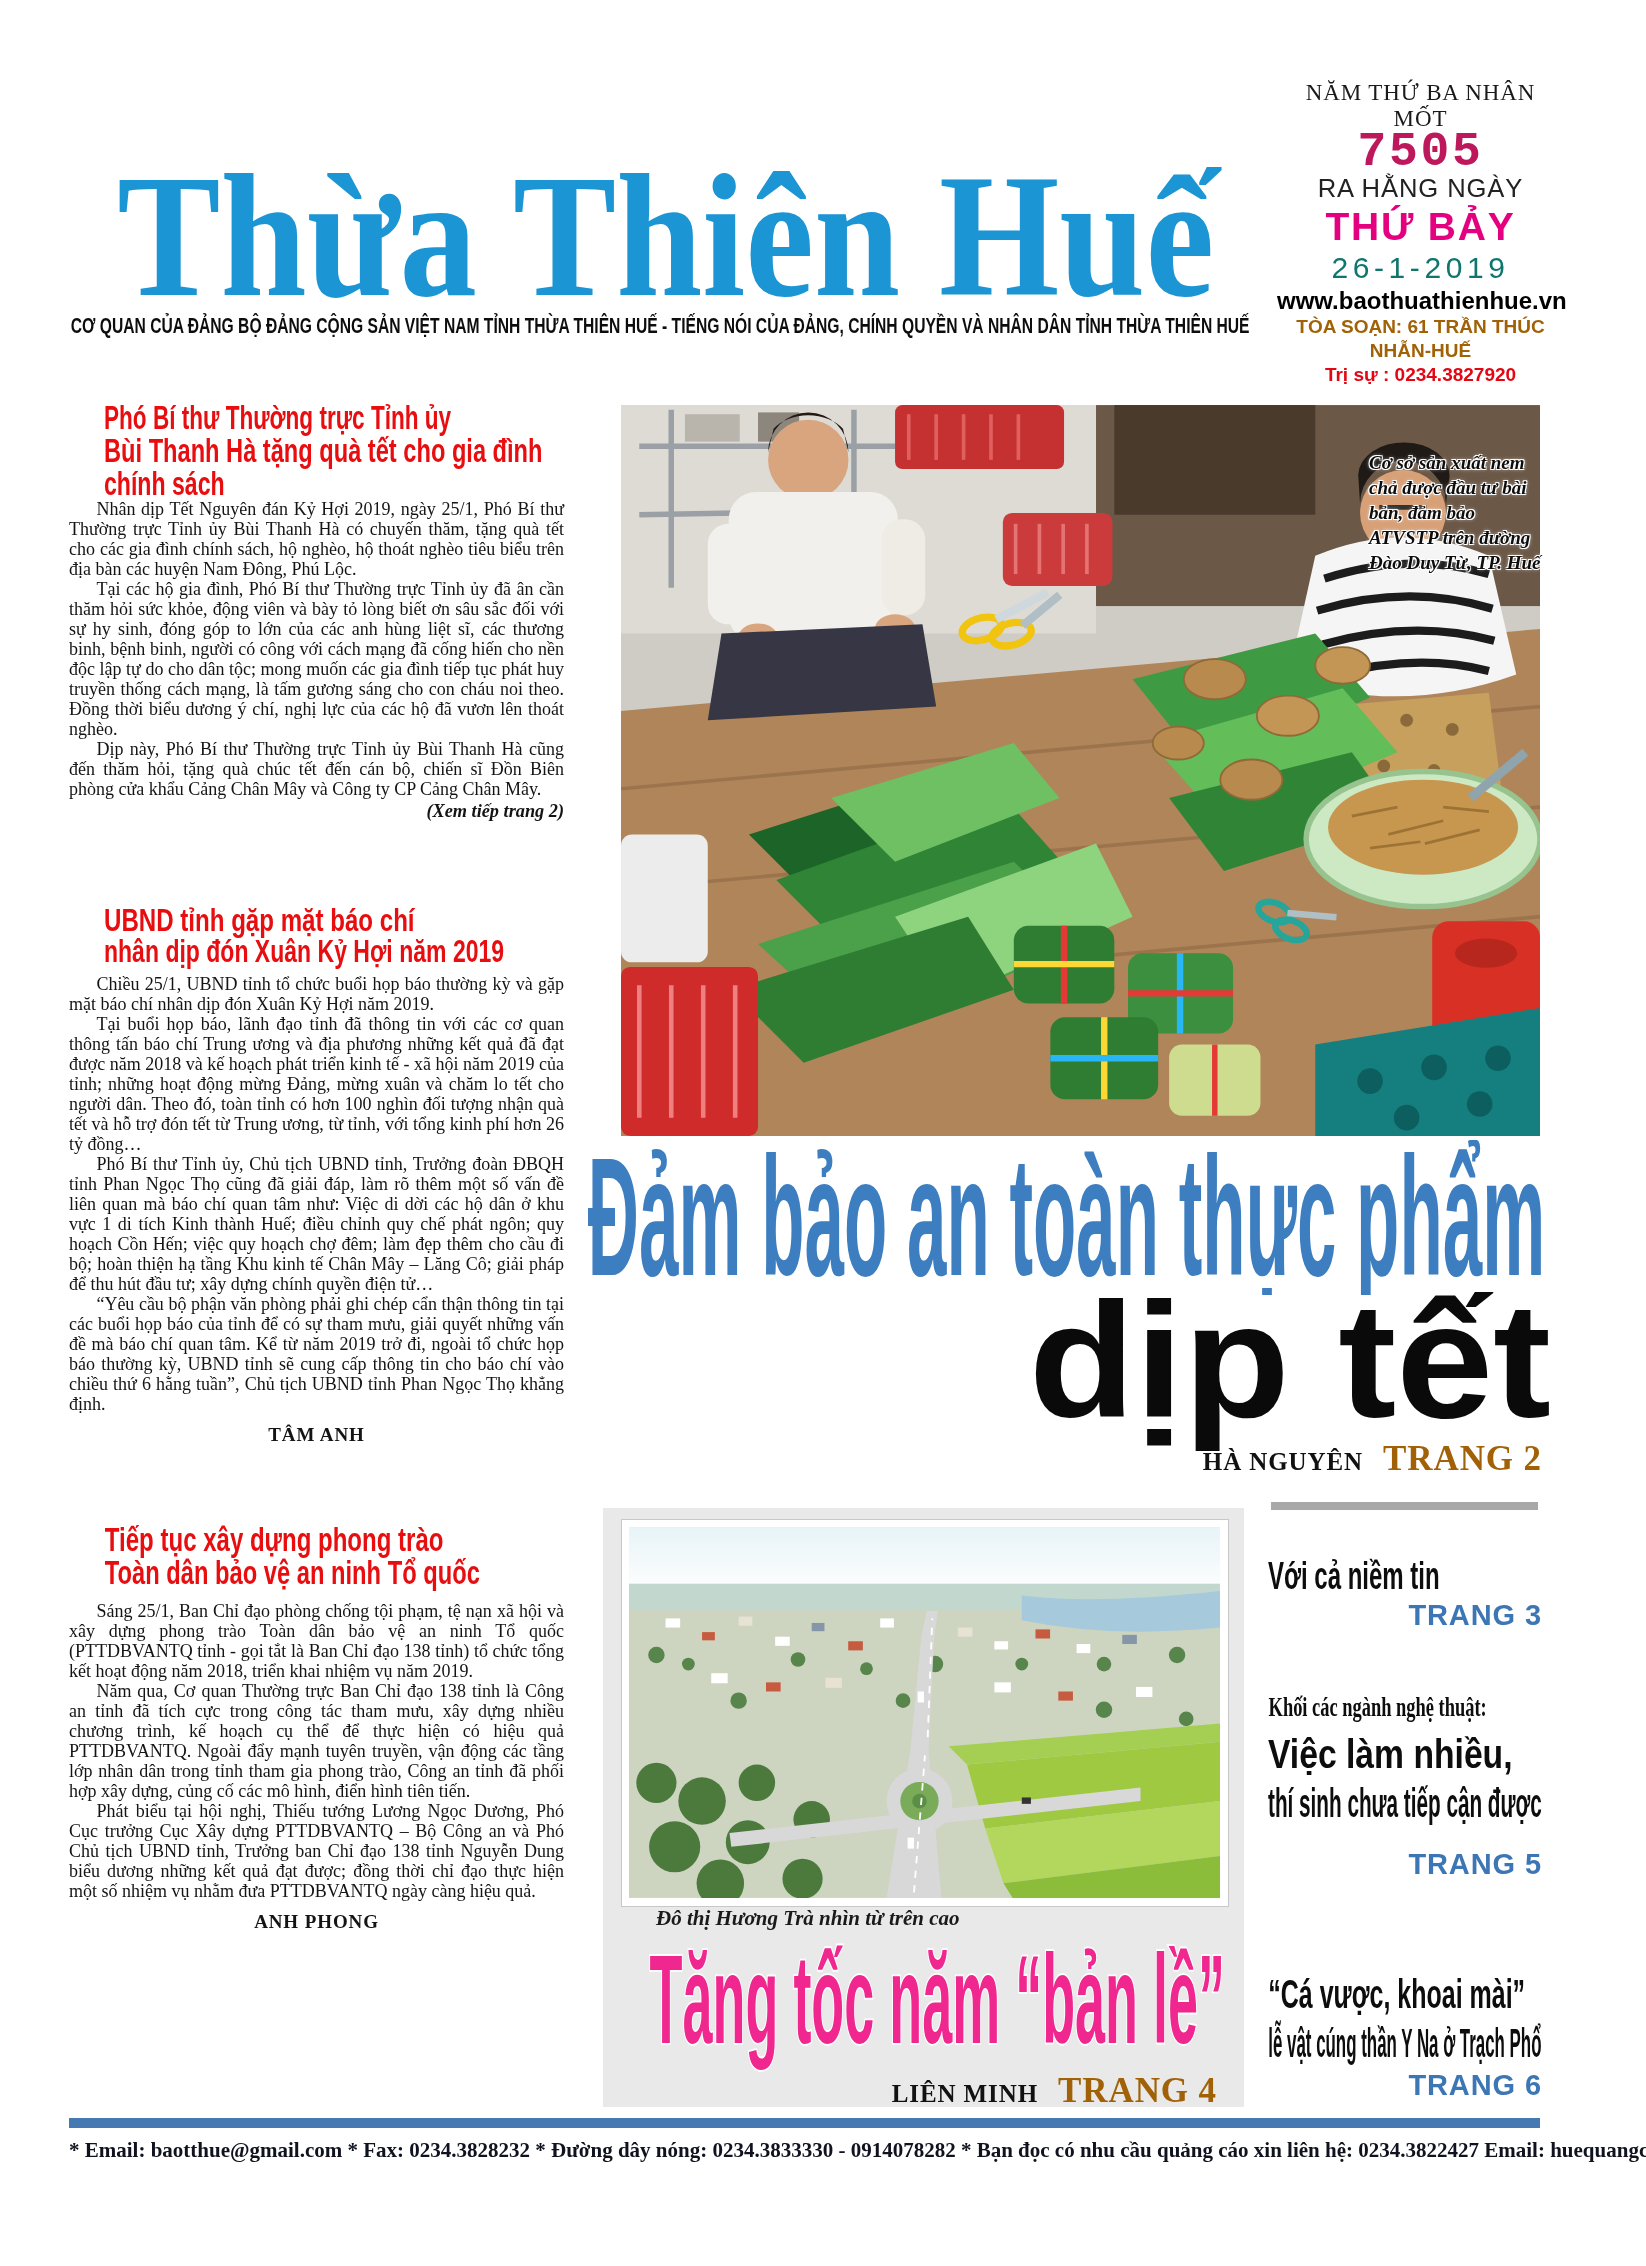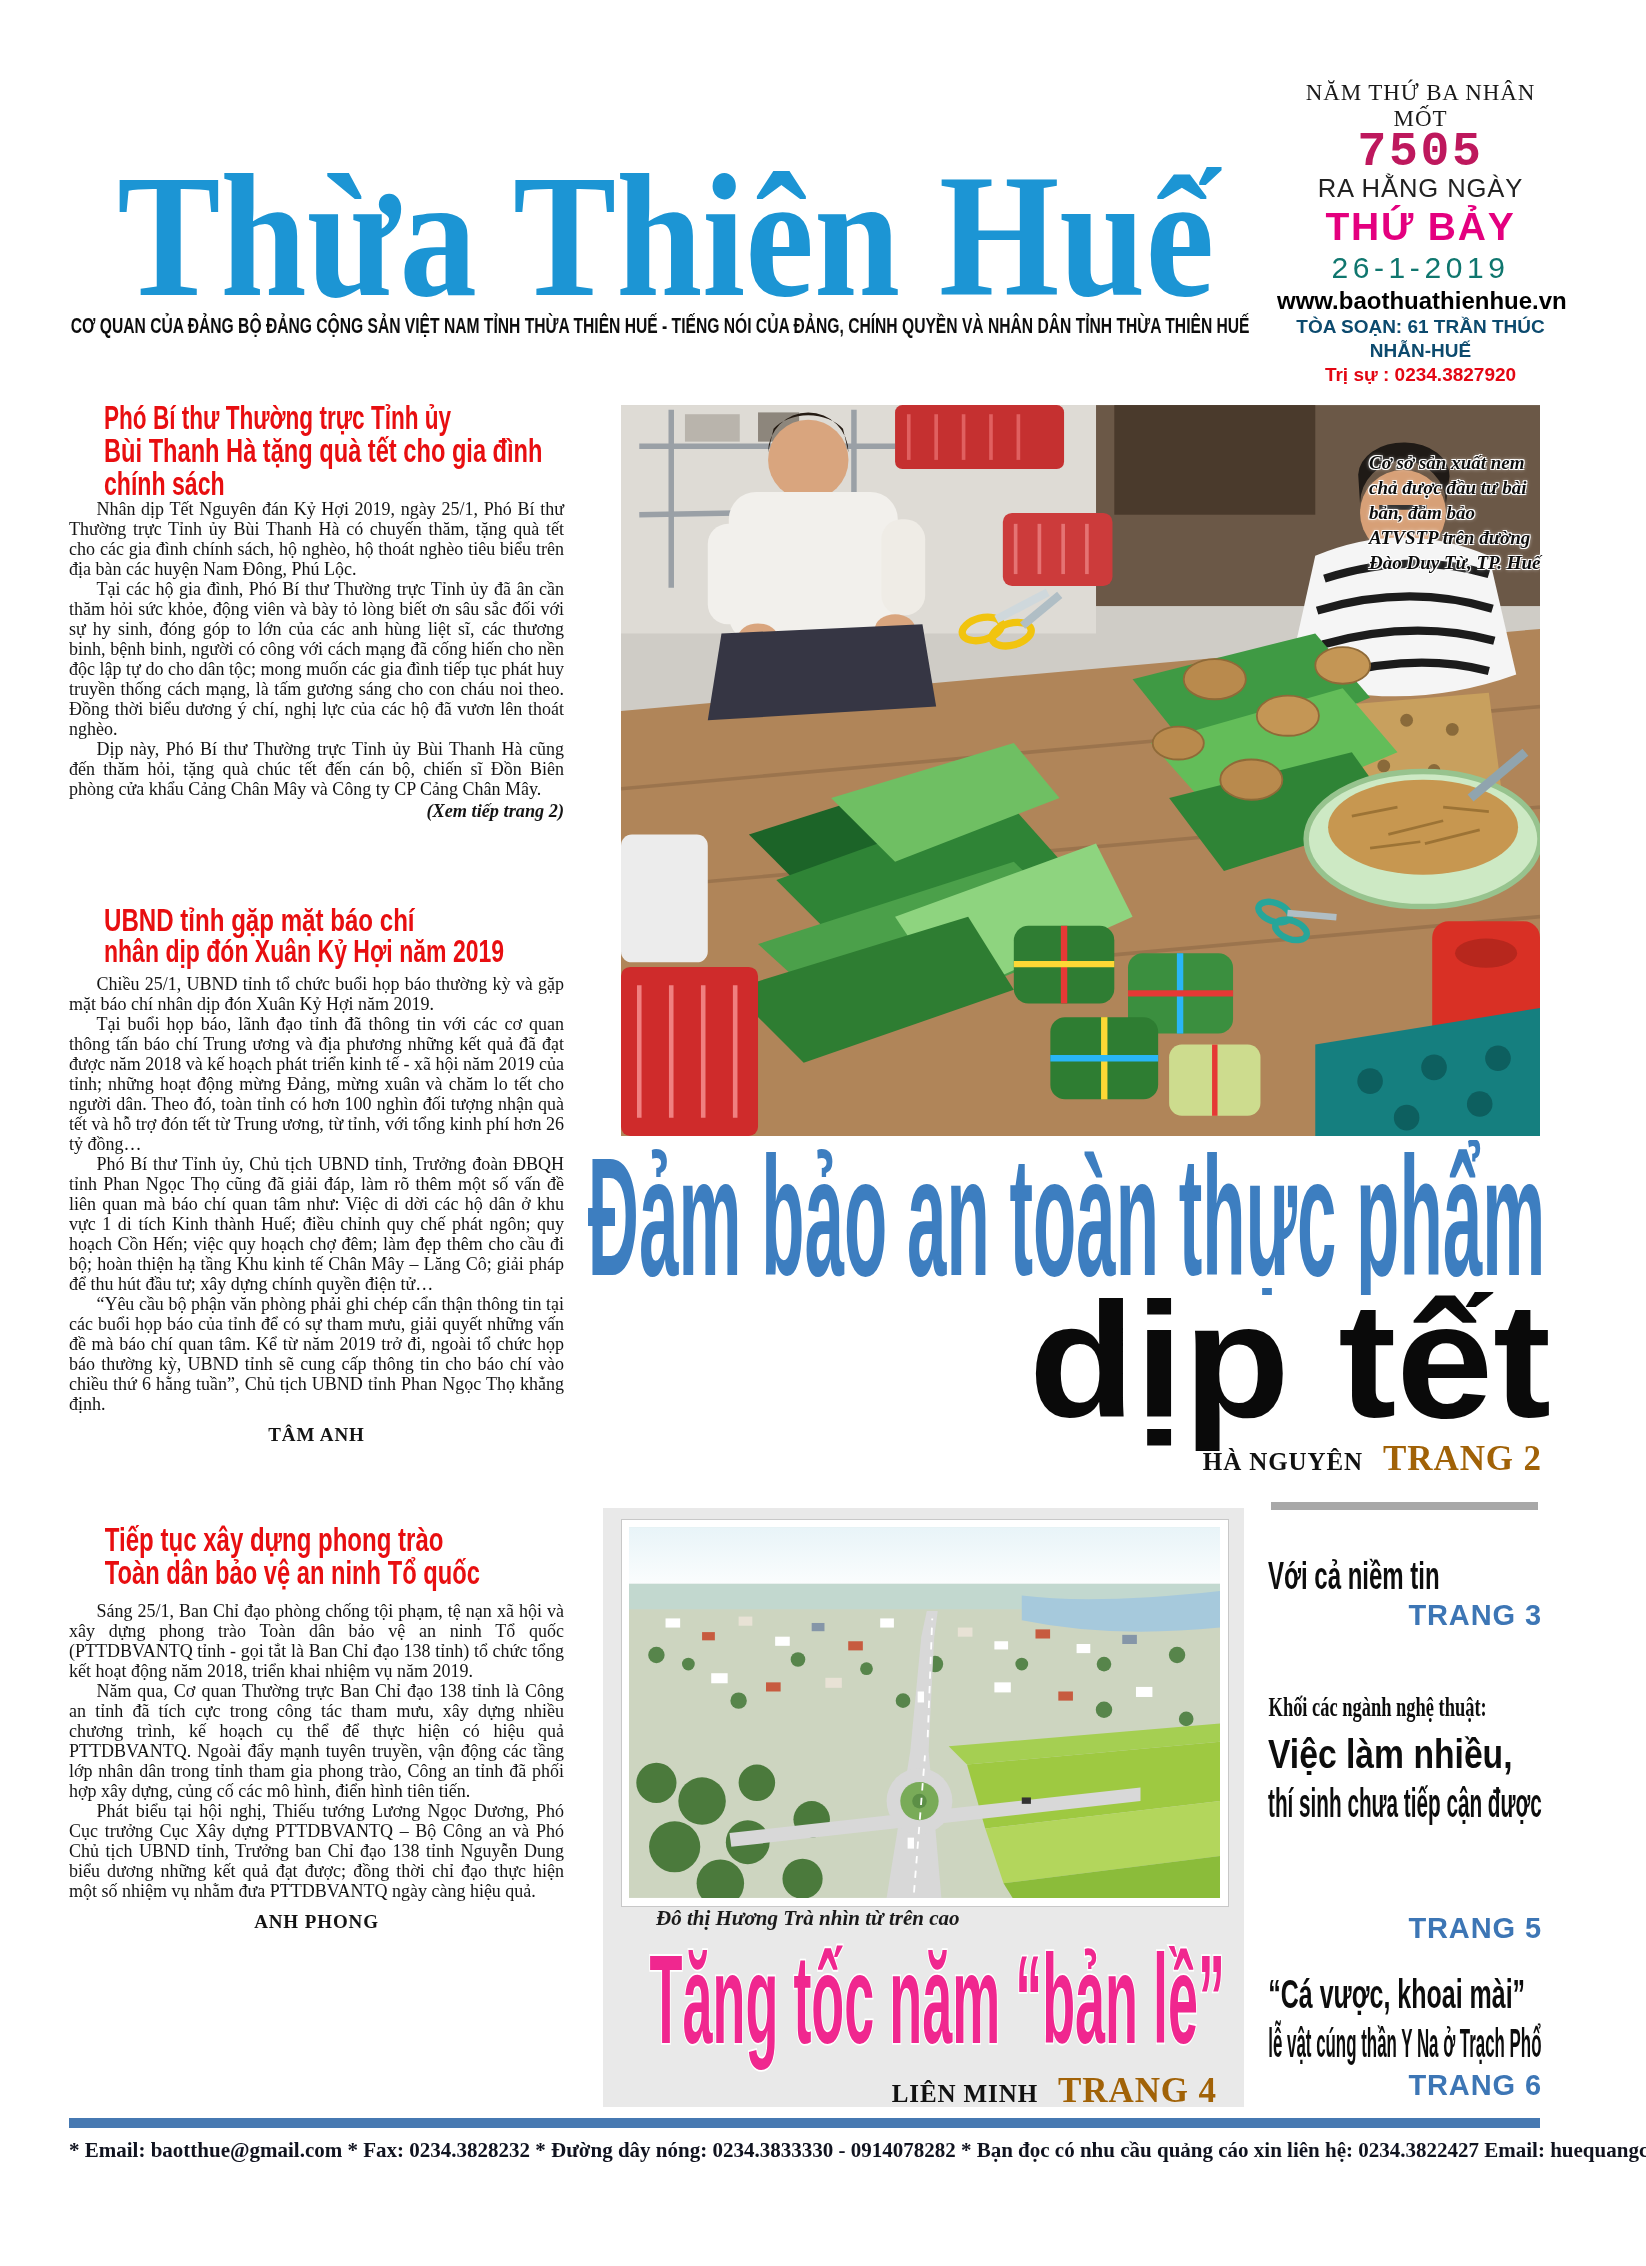--- a/index.html
+++ b/index.html
@@ -13,21 +13,21 @@
   .tagline-svg text{font-weight:bold;fill:#0d0d0d;}
 
   
   .infobox{left:1277px;top:80px;width:287px;text-align:center;}
   .info-year{font-family:"Liberation Serif",serif;font-size:23px;color:#1a1a1a;letter-spacing:0.9px;}
   .info-issue{font-family:Liberation Mono, monospace;font-weight:bold;font-size:48px;color:#be185d;letter-spacing:2.7px;line-height:40px;}
   .info-freq{font-family:"Liberation Sans",sans-serif;font-size:25.6px;color:#222;letter-spacing:0.9px;line-height:33px;}
   .info-day{font-family:"Liberation Sans",sans-serif;font-weight:bold;font-size:39px;color:#e4007f;line-height:44px;letter-spacing:1.8px;}
   .info-date{font-family:"Liberation Sans",sans-serif;font-size:30px;color:#0f766e;letter-spacing:4.6px;line-height:37px;}
   .info-web{font-family:"Liberation Sans",sans-serif;font-weight:bold;font-size:24px;color:#000;line-height:29px;}
-  .info-addr{font-family:"Liberation Sans",sans-serif;font-weight:bold;font-size:19px;color:#0c4a6e;line-height:24px;}
+  .info-addr{font-family:"Liberation Sans",sans-serif;font-weight:bold;font-size:19px;color:#a16207;line-height:24px;}
   .info-phone{font-family:"Liberation Sans",sans-serif;font-weight:bold;font-size:19px;color:#e30613;line-height:24px;}
 
   
   .body-col{width:495px;font-size:18px;line-height:20px;text-align:justify;color:#141414;}
   .body-col p{margin:0;text-indent:27.4px;}
   .continuation{font-style:italic;font-weight:bold;text-align:right;font-size:18.3px;margin-top:1.8px;}
   .byline{font-weight:bold;text-align:center;font-size:19px;margin-top:11px;letter-spacing:0.9px;}
 
   
   .feature-byline{white-space:nowrap;text-align:right;}
@@ -378,21 +378,21 @@
   </svg>
   <div class="abs trang" style="left:1268px;top:1599px;width:274px;">TRANG 3</div>
 
   <svg class="abs" style="left:1268px;top:1687px;" width="292" height="40" viewBox="0 0 320 44">
     <text class="serif" x="0" y="32" font-size="31" font-weight="bold" fill="#0d0d0d" textLength="240" lengthAdjust="spacingAndGlyphs">Khối các ngành nghệ thuật:</text>
   </svg>
   <svg class="abs" style="left:1268px;top:1729px;" width="292" height="101" viewBox="0 0 320 110">
     <text x="0" y="42" font-size="45" font-weight="bold" fill="#0d0d0d" textLength="268" lengthAdjust="spacingAndGlyphs">Việc làm nhiều,</text>
     <text x="0" y="96" font-size="45" font-weight="bold" fill="#0d0d0d" textLength="300" lengthAdjust="spacingAndGlyphs">thí sinh chưa tiếp cận được</text>
   </svg>
-  <div class="abs trang" style="left:1268px;top:1912px;width:274px;">TRANG 5</div>
+  <div class="abs trang" style="left:1268px;top:1848px;width:274px;">TRANG 5</div>
 
   <svg class="abs" style="left:1268px;top:1970px;" width="292" height="102" viewBox="0 0 320 112">
     <text x="0" y="42" font-size="44" font-weight="bold" fill="#0d0d0d" textLength="282" lengthAdjust="spacingAndGlyphs">“Cá vược, khoai mài”</text>
     <text x="0" y="96" font-size="44" font-weight="bold" fill="#0d0d0d" textLength="300" lengthAdjust="spacingAndGlyphs">lễ vật cúng thần Y Na ở Trạch Phổ</text>
   </svg>
   <div class="abs trang" style="left:1268px;top:2069px;width:274px;">TRANG 6</div>
 
   <div class="abs footer-bar" style="left:69px;top:2118px;width:1471px;height:10px;"></div>
   <div class="abs footer-text" style="left:69px;top:2138px;width:1471px;">* Email: baotthue@gmail.com * Fax: 0234.3828232 * Đường dây nóng: 0234.3833330 - 0914078282 * Bạn đọc có nhu cầu quảng cáo xin liên hệ: 0234.3822427 Email: huequangcao@gmail.com</div>
 

